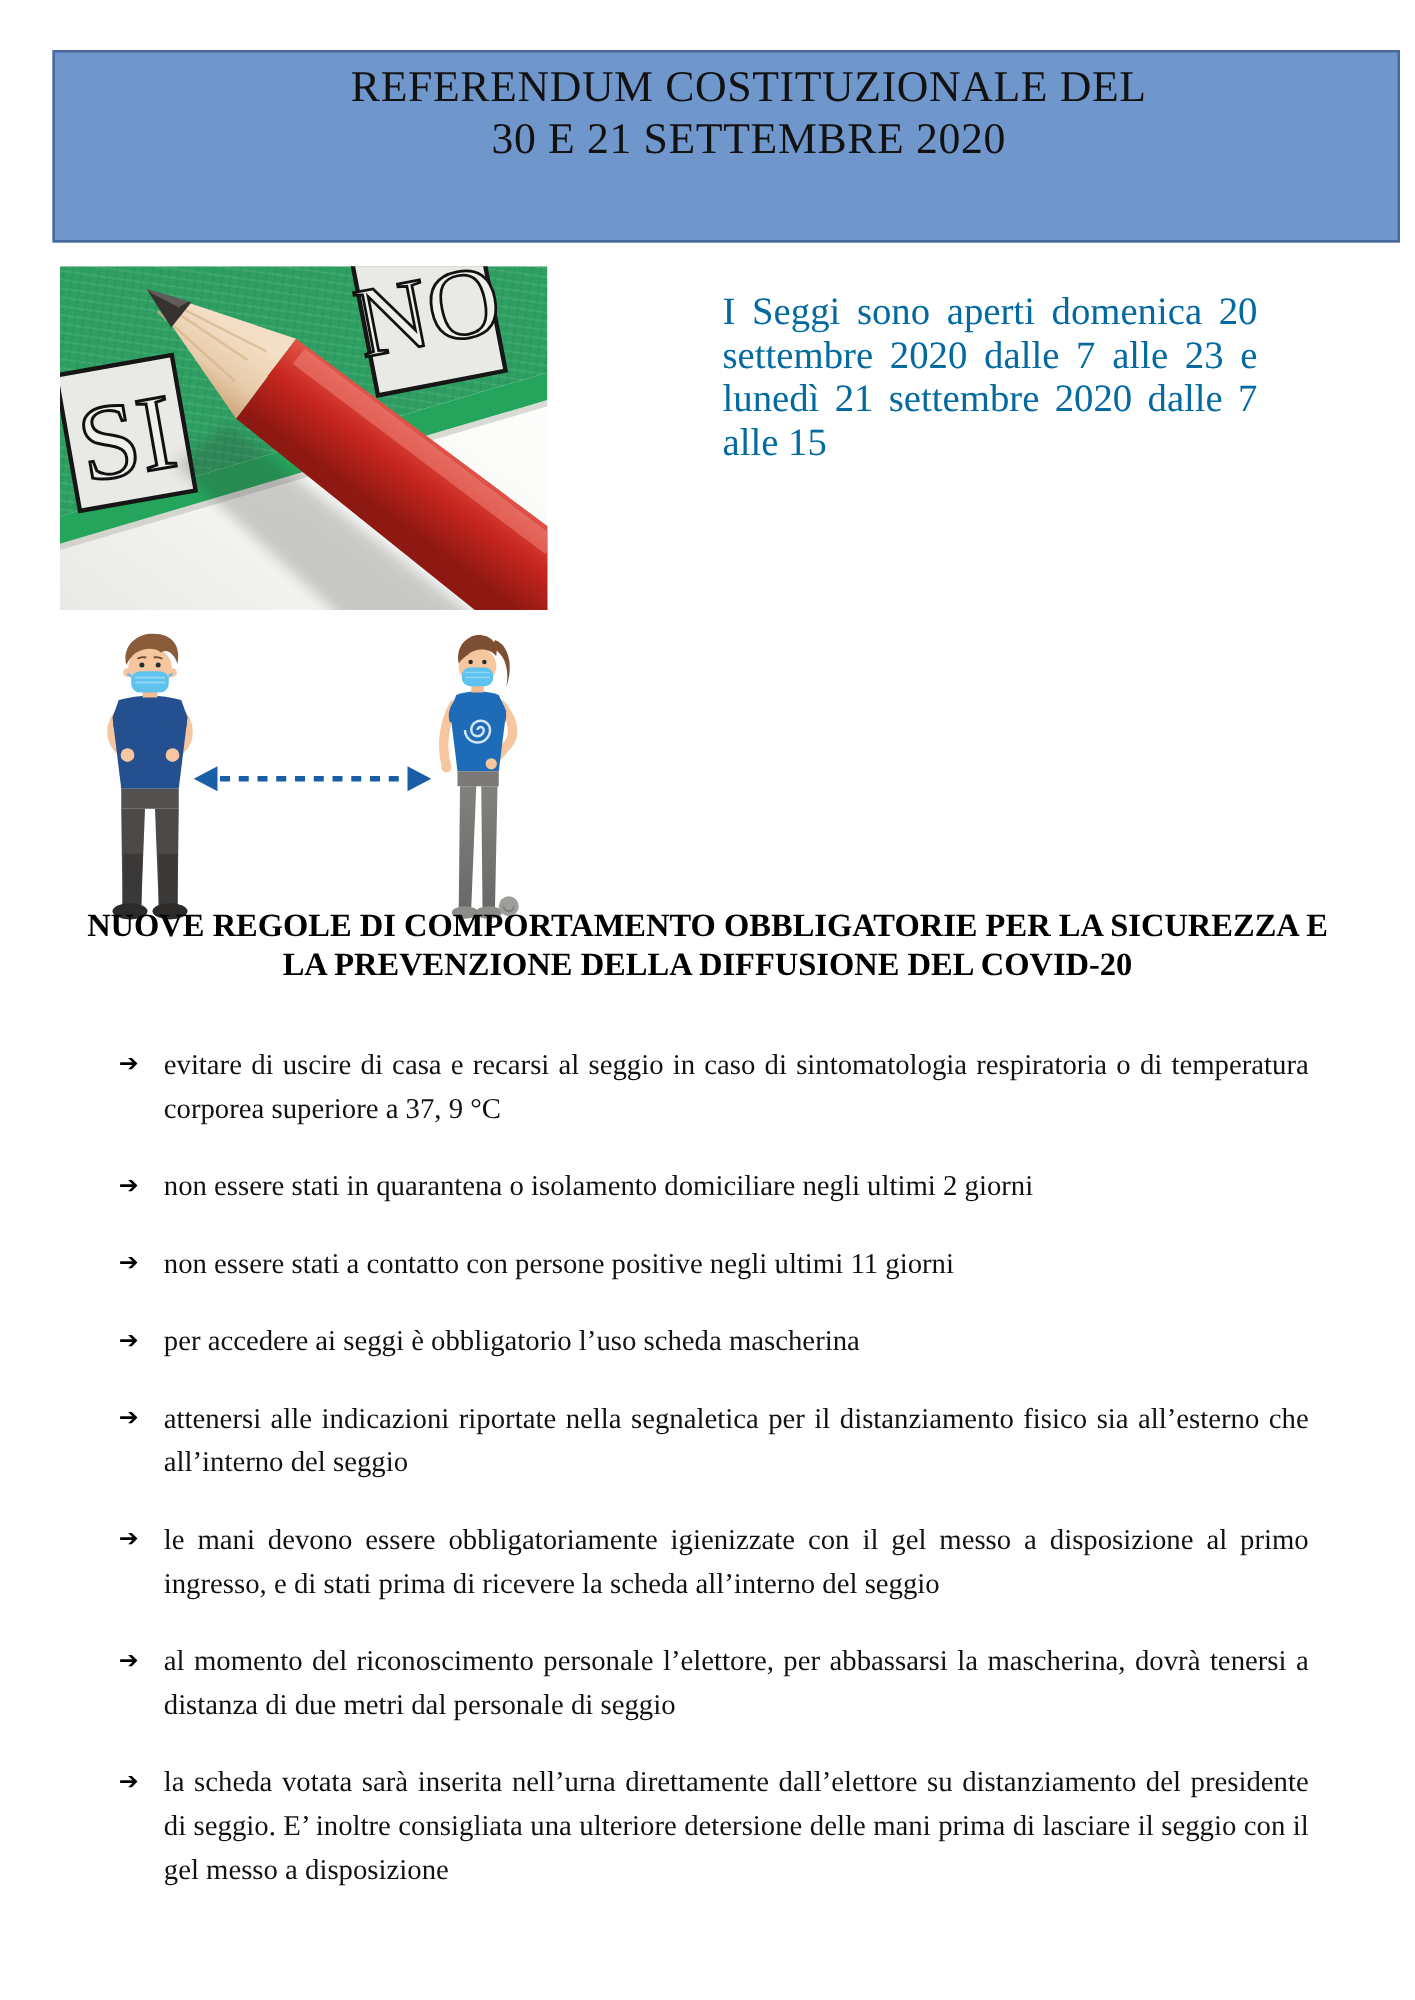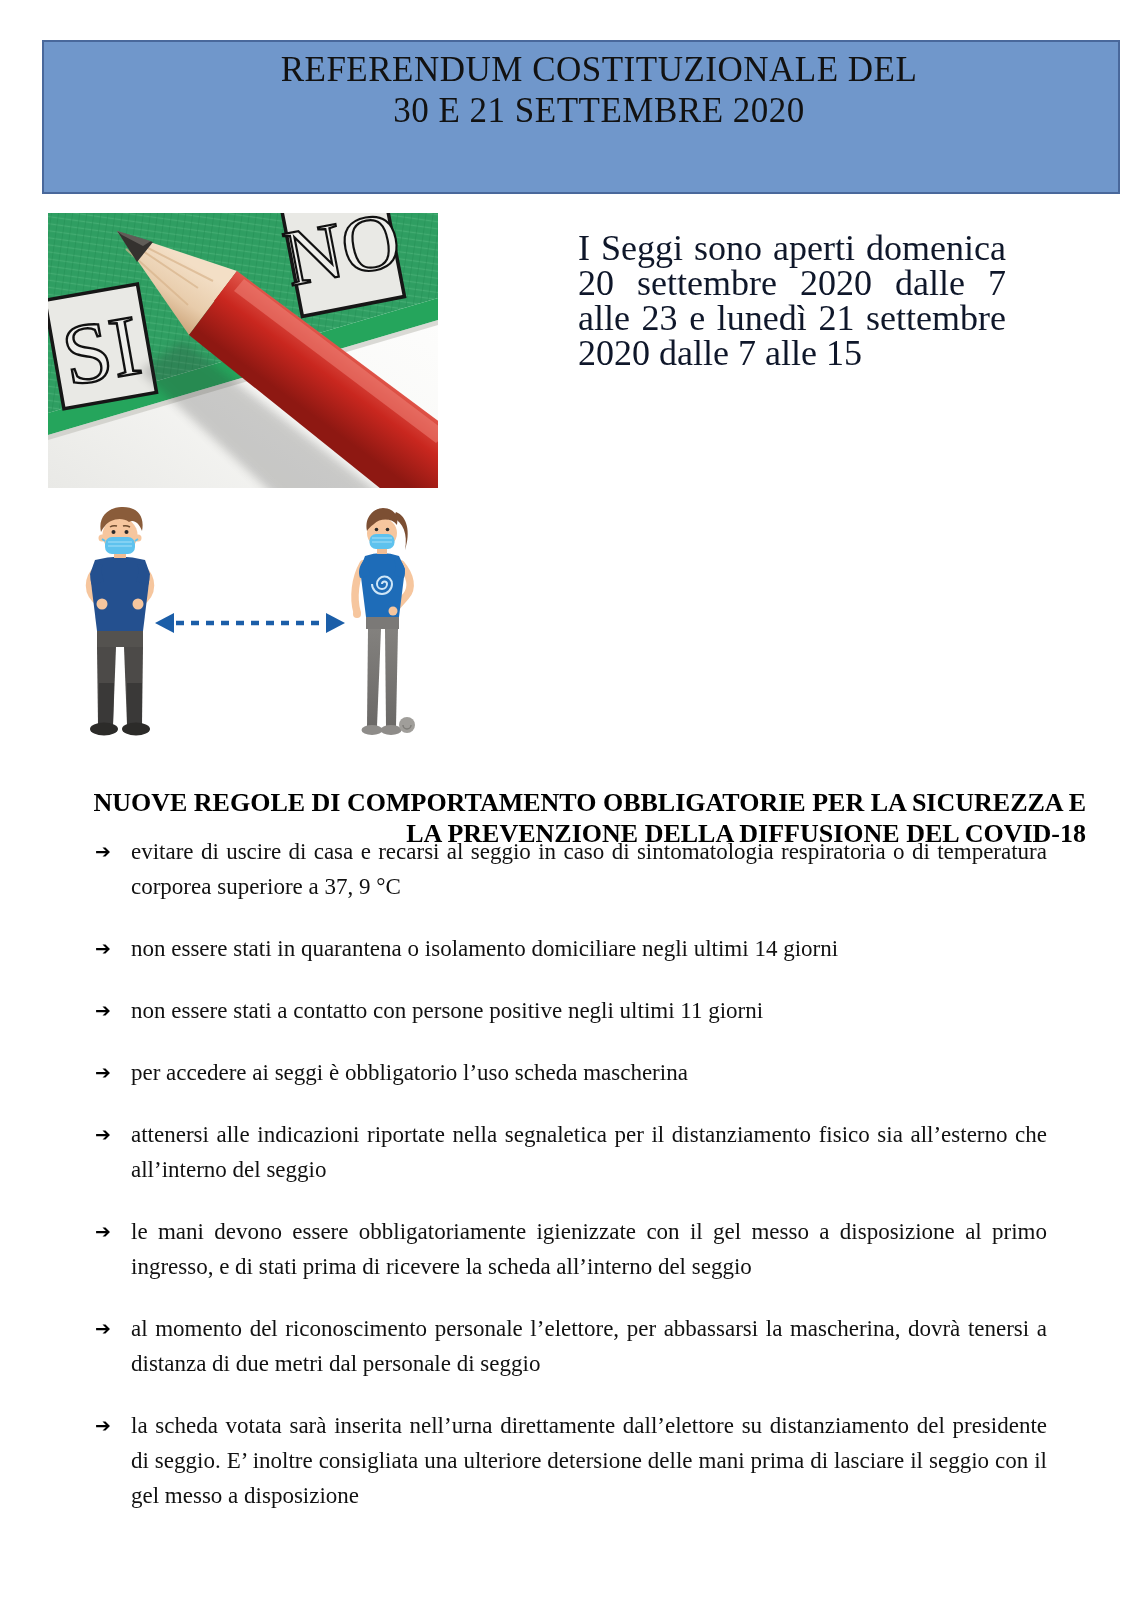--- a/index.html
+++ b/index.html
@@ -22,31 +22,31 @@
   }
   .banner .t1{margin-top:7px;}
 
   
   .ballot{position:absolute;left:48px;top:213px;width:390px;height:275px;}
   .ballot svg{display:block;width:100%;height:100%;}
 
   
   .intro{
     position:absolute;left:578px;top:231px;width:428px;
-    font-size:36px;line-height:35px;text-align:justify;color:#0f172a;
+    font-size:31px;line-height:35px;text-align:justify;color:#0369a1;
   }
 
   
   .distancing{position:absolute;left:55px;top:498px;width:390px;height:248px;}
   .distancing svg{display:block;width:100%;height:100%;}
 
   
   .rules-heading{
-    position:absolute;left:46px;top:787px;width:1040px;
-    text-align:right;font-weight:700;font-size:26px;line-height:31px;color:#000;
+    position:absolute;left:46px;top:725px;width:1040px;
+    text-align:center;font-weight:700;font-size:26px;line-height:31px;color:#000;
   }
 
   
   .rules-list{
     position:absolute;left:95px;top:834px;width:952px;
     list-style:none;margin:0;padding:0;
   }
   .rules-list li{
     display:flex;align-items:flex-start;margin-bottom:27px;
     font-size:23px;line-height:35px;color:#111;
@@ -227,31 +227,31 @@
         <ellipse cx="317" cy="232" rx="10.5" ry="5" fill="#8e8c89"></ellipse>
         <ellipse cx="336" cy="232" rx="10.5" ry="5" fill="#8e8c89"></ellipse>
         <circle cx="352" cy="227" r="8" fill="#a09e9a"></circle>
         <path d="M348,227 a4,4 0 1 0 8,0" stroke="#7f7d79" stroke-width="1.5" fill="none"></path>
       </g>
     </svg>
   </div>
 
   <div class="rules-heading">
     <div>NUOVE REGOLE DI COMPORTAMENTO OBBLIGATORIE PER LA SICUREZZA E</div>
-    <div>LA PREVENZIONE DELLA DIFFUSIONE DEL COVID-18</div>
+    <div>LA PREVENZIONE DELLA DIFFUSIONE DEL COVID-20</div>
   </div>
 
   <ul class="rules-list">
     <li>
       <span class="bullet">➔</span>
       <span class="rule-text">evitare di uscire di casa e recarsi al seggio in caso di sintomatologia respiratoria o di temperatura corporea superiore a 37, 9 °C</span>
     </li>
     <li>
       <span class="bullet">➔</span>
-      <span class="rule-text">non essere stati in quarantena o isolamento domiciliare negli ultimi 14 giorni</span>
+      <span class="rule-text">non essere stati in quarantena o isolamento domiciliare negli ultimi 2 giorni</span>
     </li>
     <li>
       <span class="bullet">➔</span>
       <span class="rule-text">non essere stati a contatto con persone positive negli ultimi 11 giorni</span>
     </li>
     <li>
       <span class="bullet">➔</span>
       <span class="rule-text">per accedere ai seggi è obbligatorio l’uso scheda mascherina</span>
     </li>
     <li>

